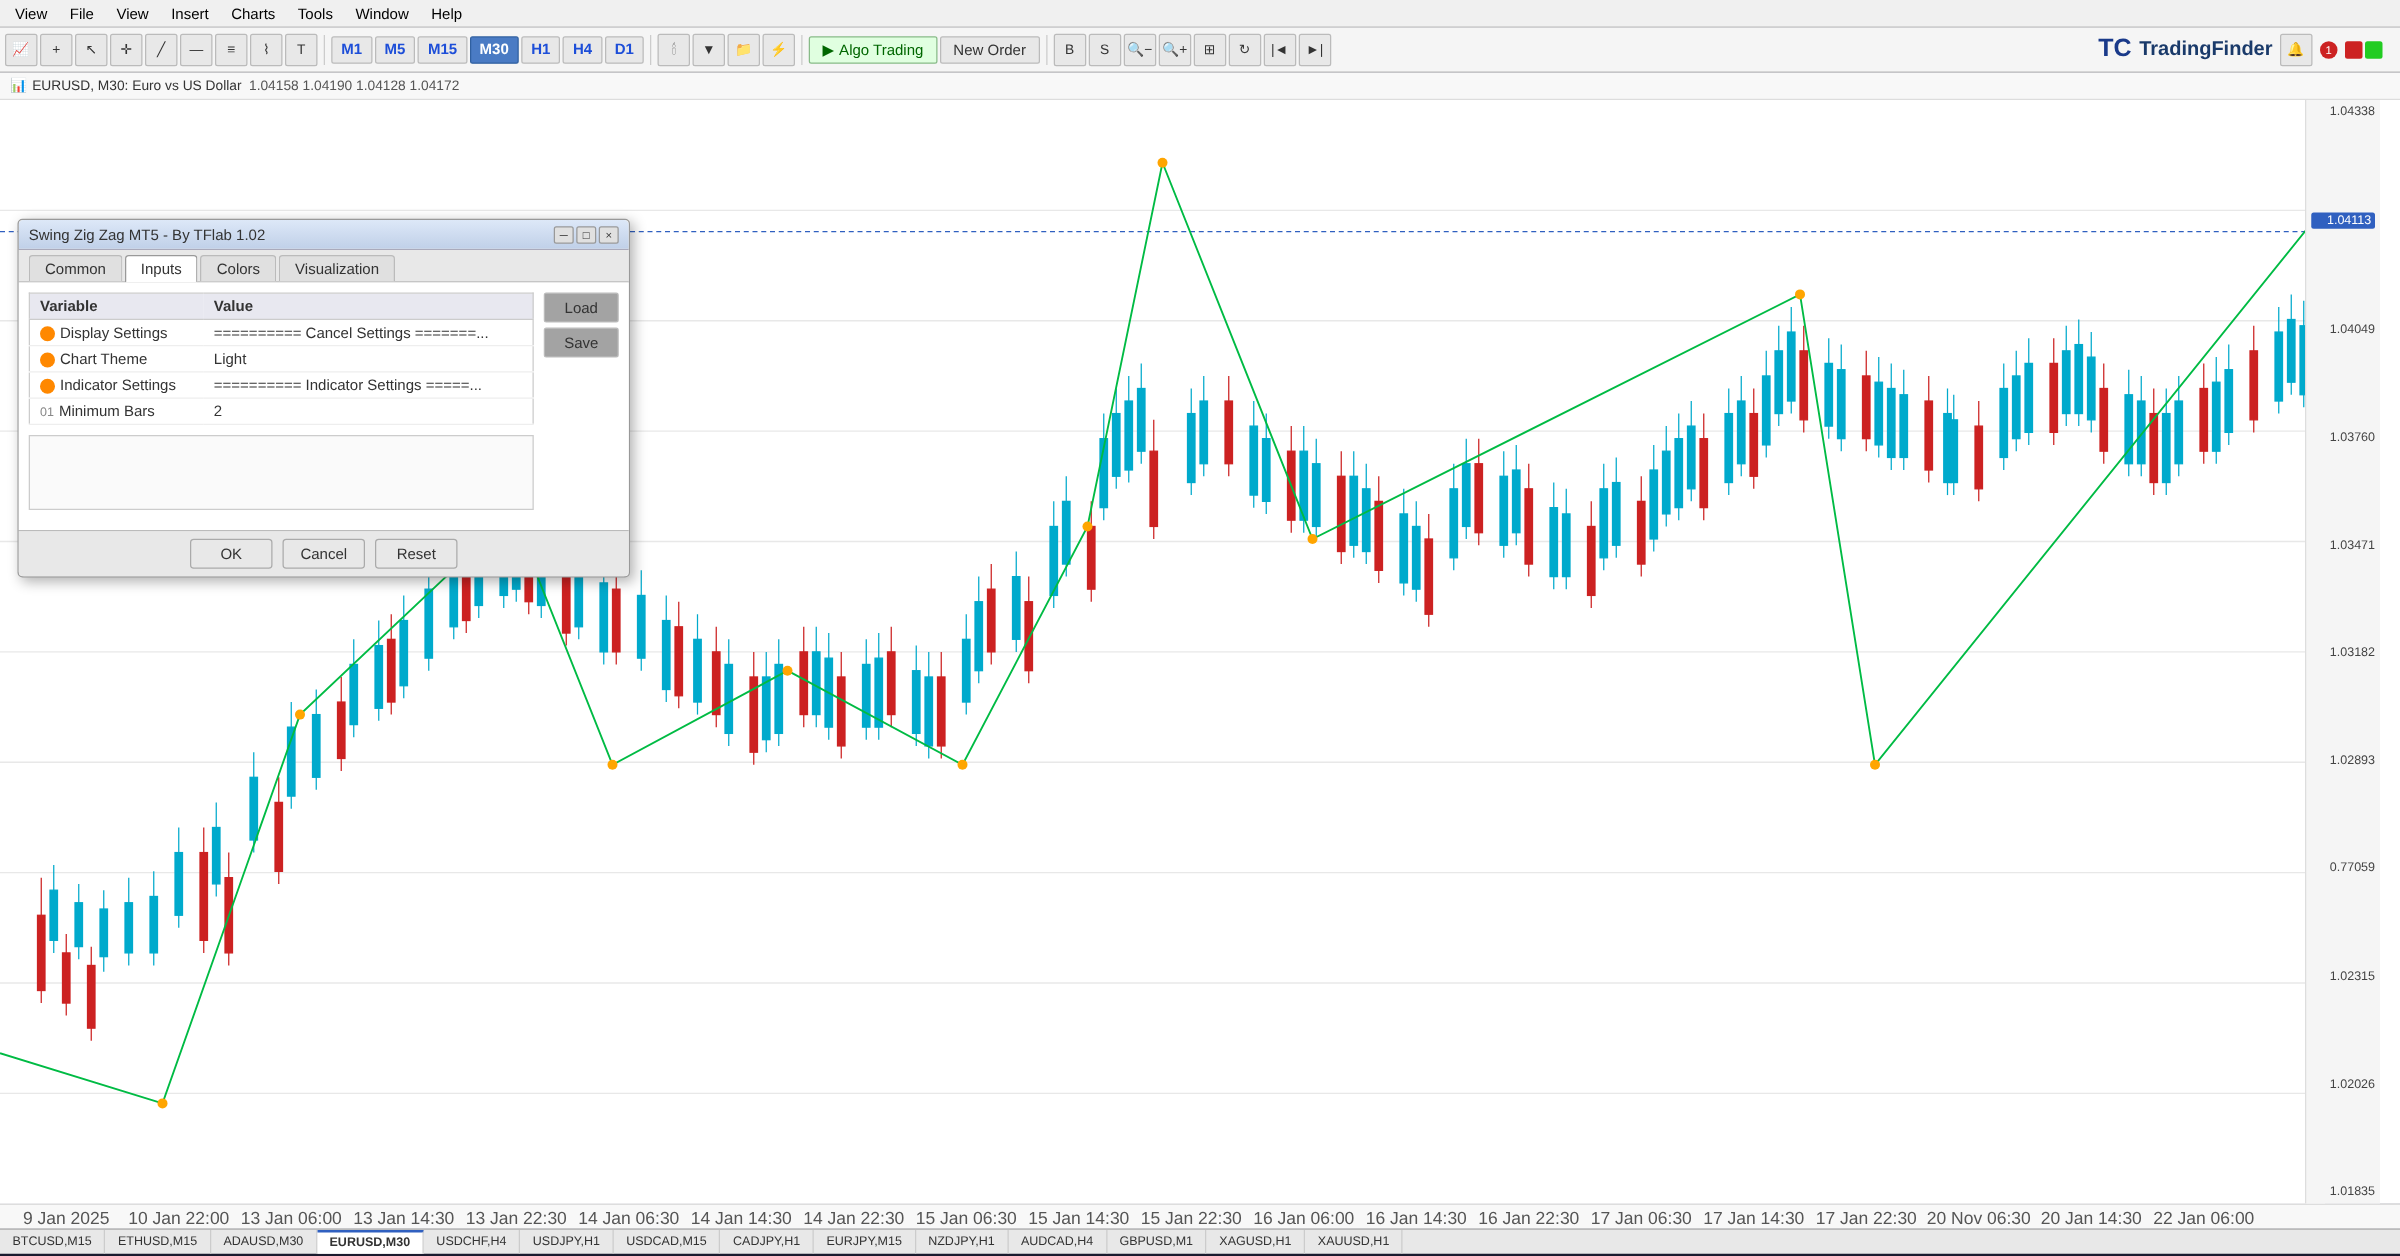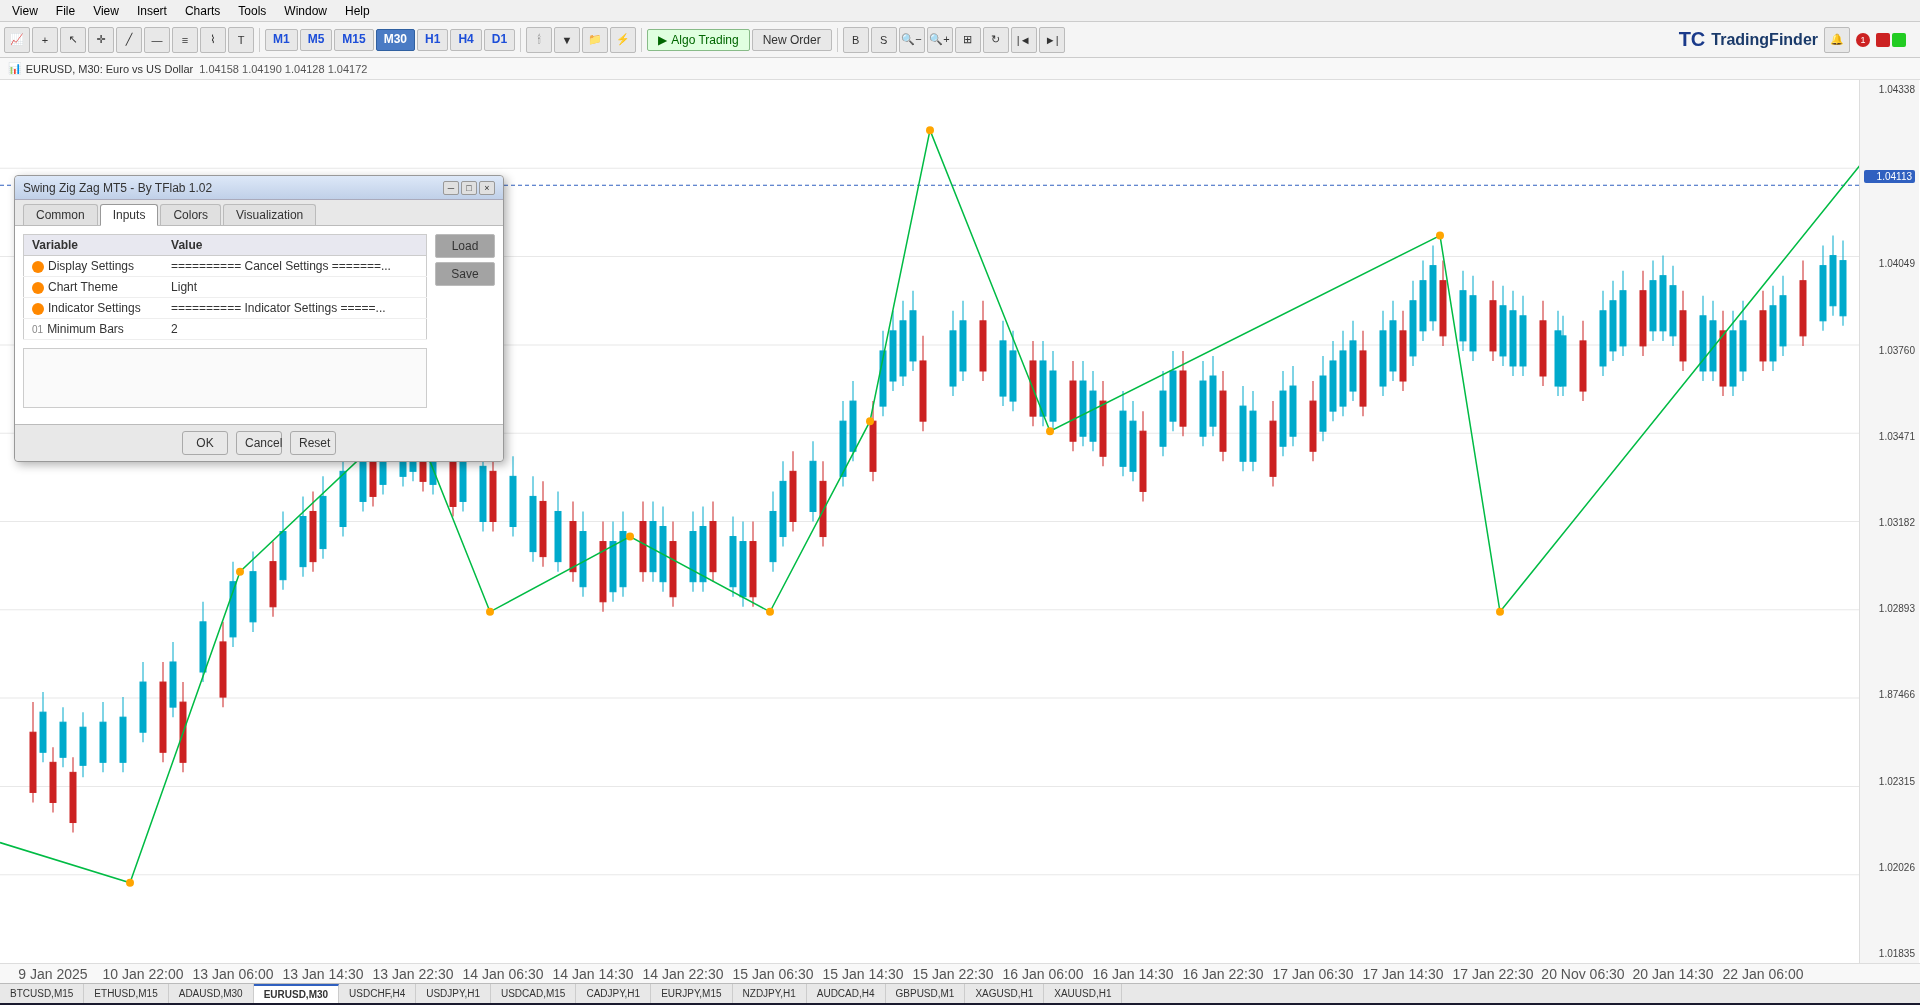--- a/index.html
+++ b/index.html
@@ -131,21 +131,21 @@
       position: relative;
       width: 100%;
       height: calc(1005px - 22px - 36px - 22px - 22px - 20px);
       background: #fff;
       overflow: hidden;
     }
 
     
     #price-axis {
       position: absolute;
-      right: 1px;
+      right: 16px;
       top: 0;
       width: 60px;
       height: 100%;
       background: #f5f5f5;
       border-left: 1px solid #ddd;
       display: flex;
       flex-direction: column;
       justify-content: space-between;
       padding: 4px 4px;
       font-size: 10px;
@@ -333,21 +333,21 @@
     #dialog-footer {
       background: #e8e8e8;
       border-top: 1px solid #bbb;
       padding: 6px 8px;
       display: flex;
       justify-content: center;
       gap: 8px;
       border-radius: 0 0 4px 4px;
     }
     .footer-btn {
-      width: 46px;
+      width: 66px;
       padding: 4px 8px;
       background: #e8e8e8;
       border: 1px solid #aaa;
       border-radius: 3px;
       cursor: pointer;
       font-size: 12px;
       text-align: center;
       color: #333;
     }
 
@@ -762,21 +762,21 @@
   </svg>
 
   <div id="price-axis">
     <div class="price-label">1.04338</div>
     <div class="price-label current">1.04113</div>
     <div class="price-label">1.04049</div>
     <div class="price-label">1.03760</div>
     <div class="price-label">1.03471</div>
     <div class="price-label">1.03182</div>
     <div class="price-label">1.02893</div>
-    <div class="price-label">1.87466</div>
+    <div class="price-label">0.77059</div>
     <div class="price-label">1.02315</div>
     <div class="price-label">1.02026</div>
     <div class="price-label">1.01835</div>
   </div>
 
   <div id="dialog">
 
     <div id="dialog-titlebar">
       <span id="dialog-title">Swing Zig Zag MT5 - By TFlab 1.02</span>
       <div class="dialog-title-btn">─</div>

